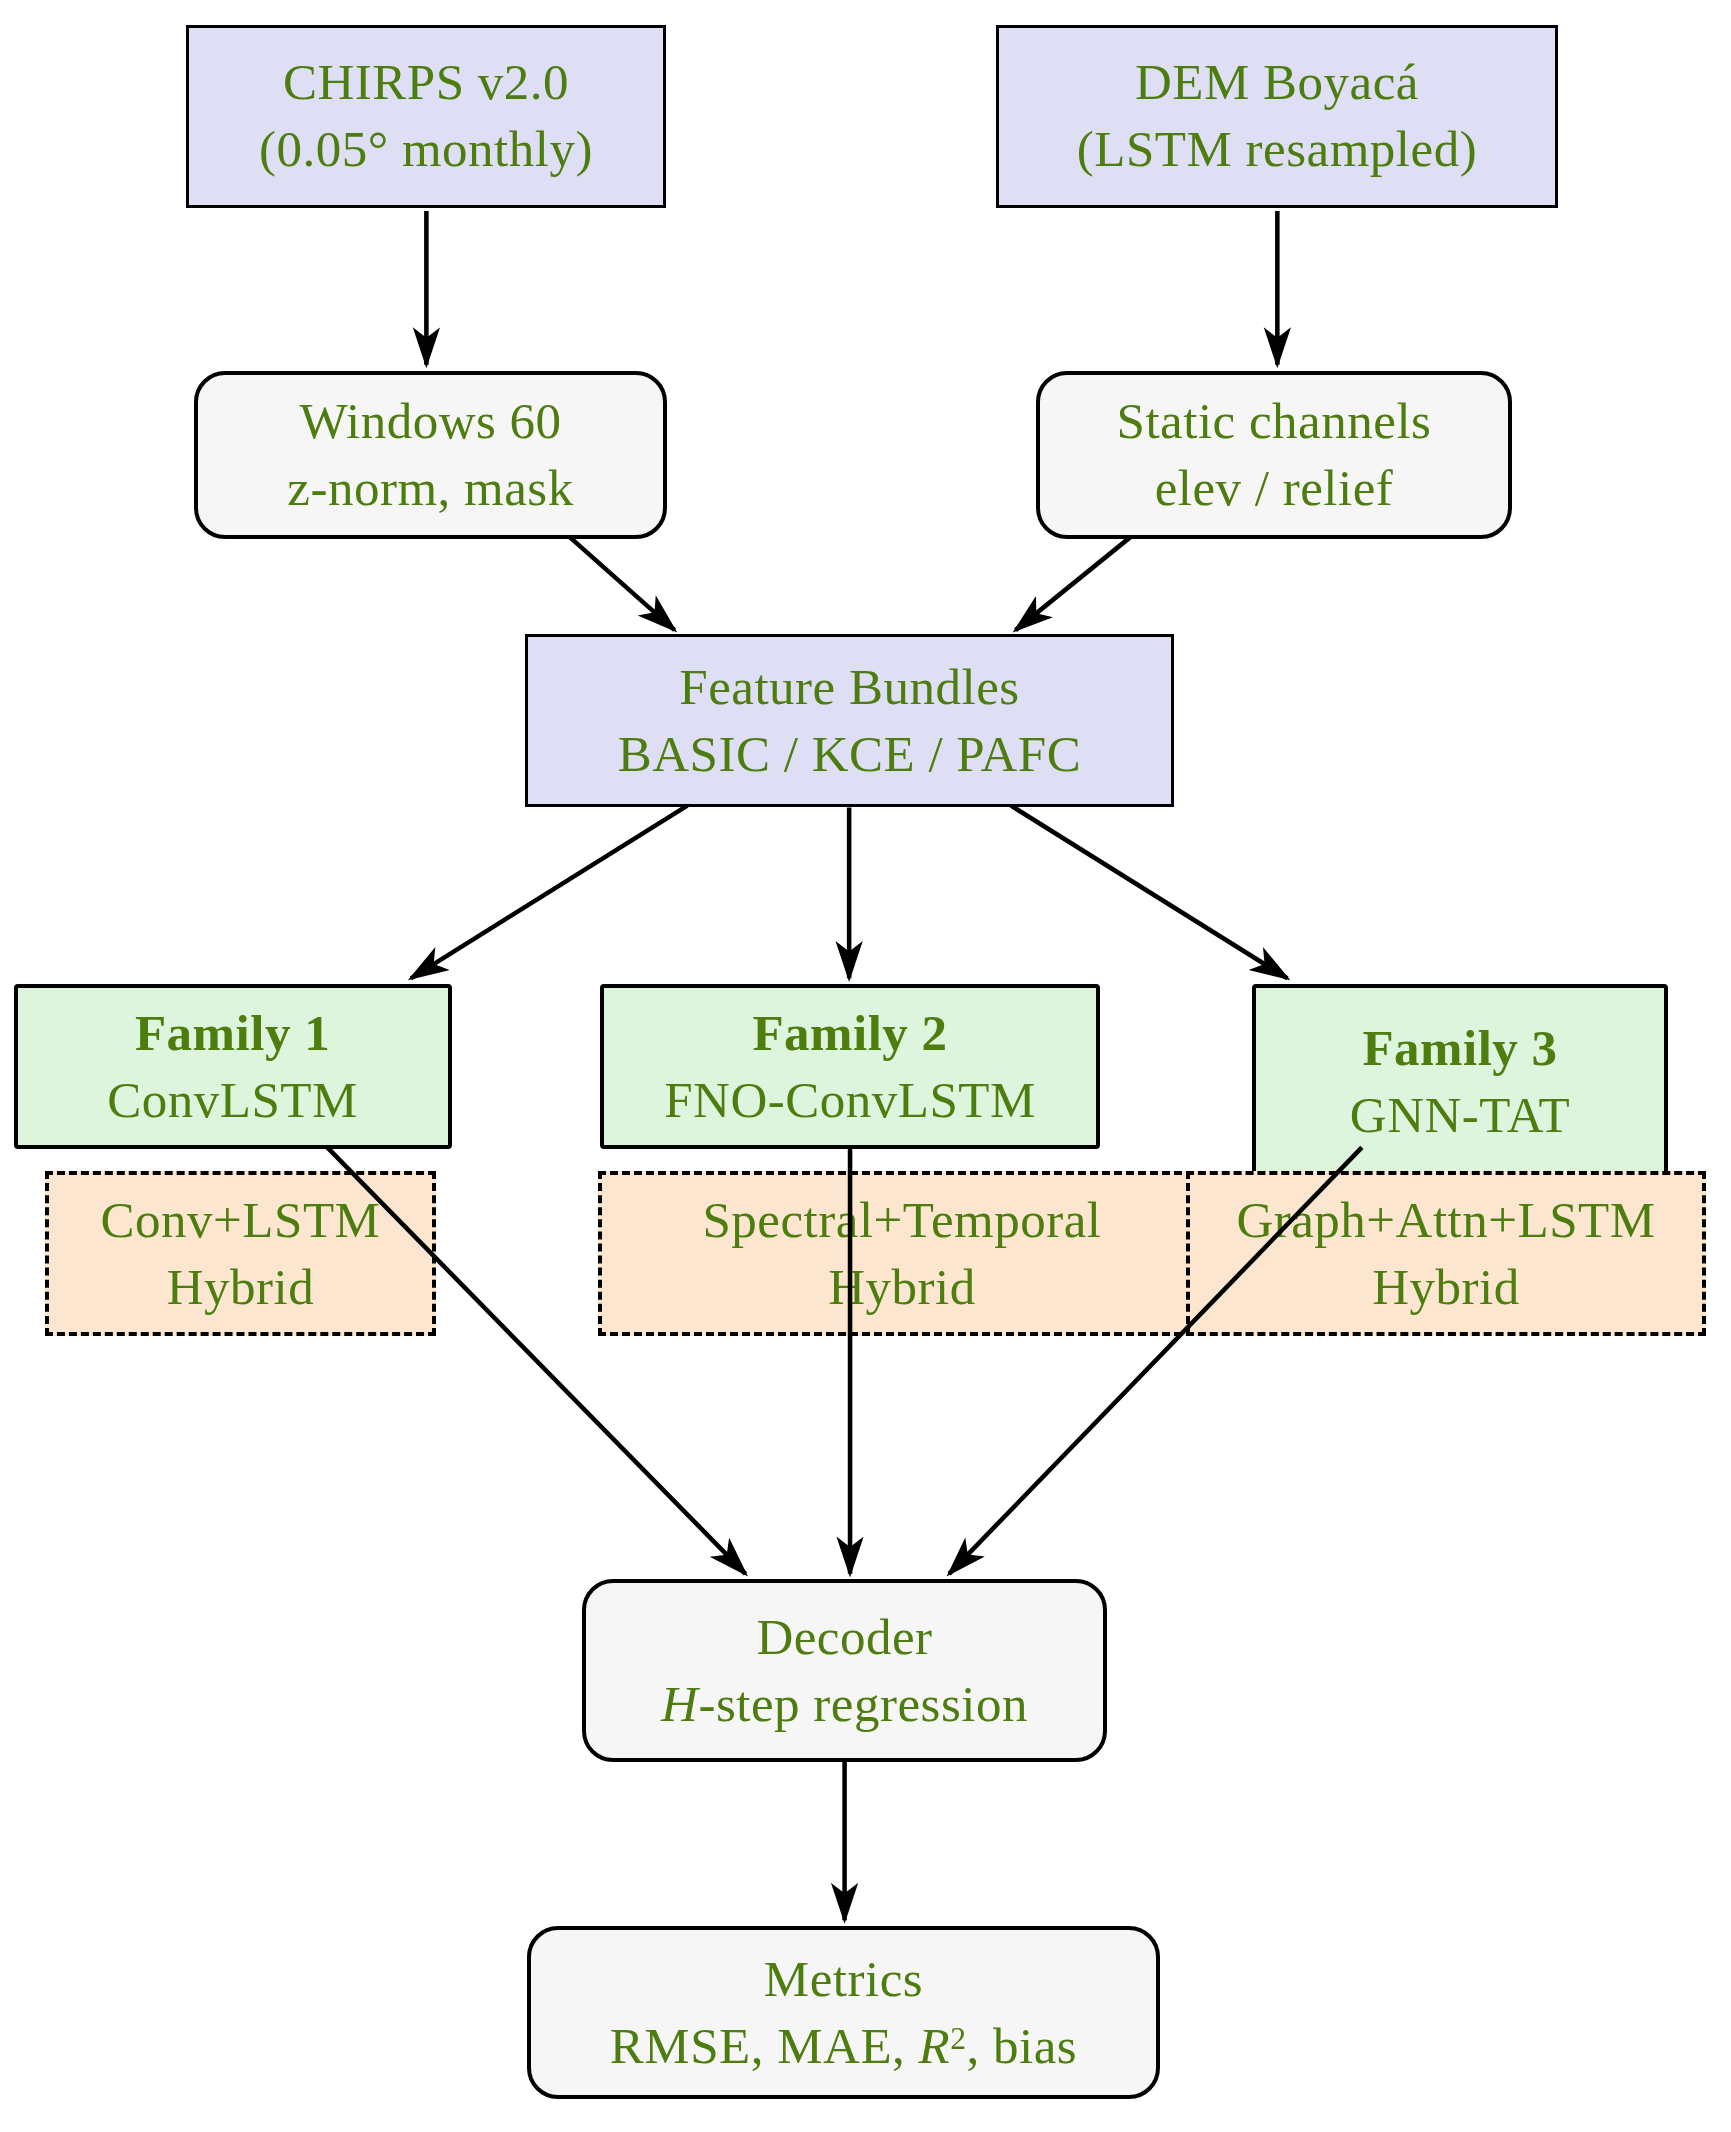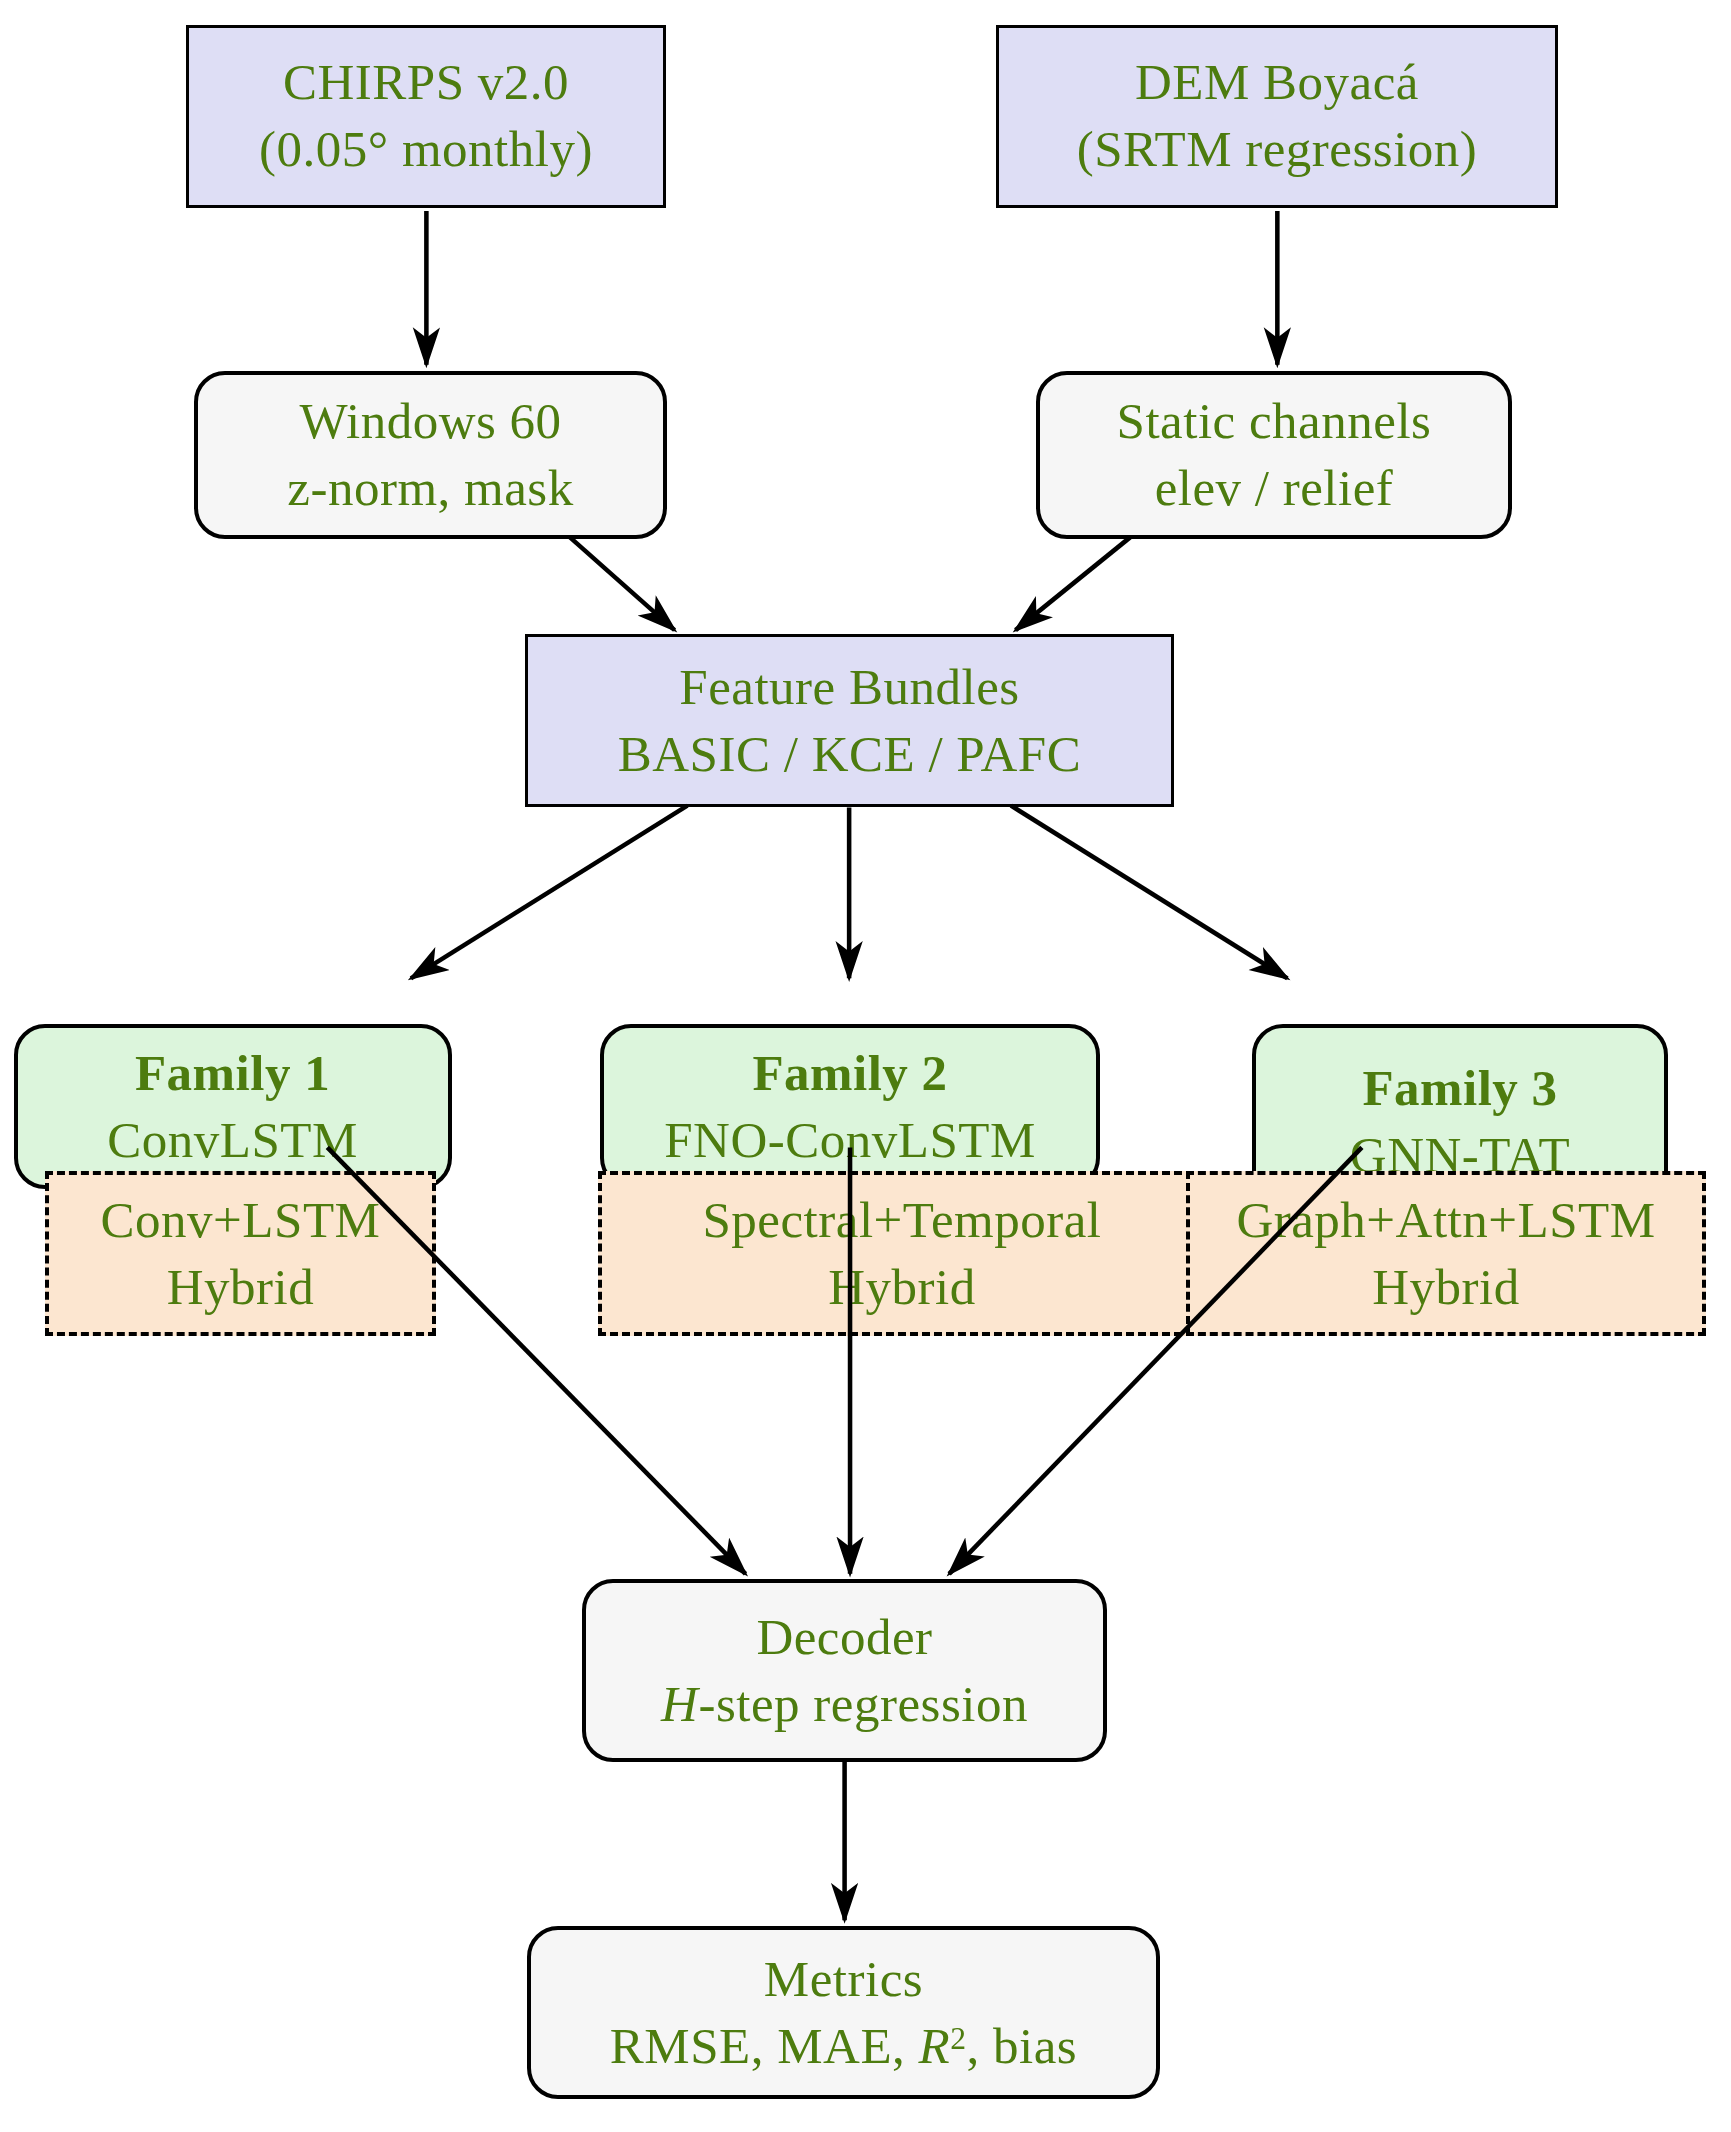--- a/index.html
+++ b/index.html
@@ -35,22 +35,21 @@
     border: 3.6px solid var(--border, #000000);
   }
   .round-gray {
     background: var(--gray, #f6f6f6);
     border: 4.5px solid var(--border, #000000);
     border-radius: 31px;
   }
   .round-green {
     background: var(--green, #dcf5dc);
     border: 4.5px solid var(--border, #000000);
-    border-radius: 31px;
-    margin-top: 40px;
+    border-radius: 4px;
   }
   .dash-peach {
     background: var(--peach, #fce6d0);
     border: 4.5px dashed var(--border, #000000);
   }
   .bold-line { font-weight: bold; }
   .it { font-style: italic; }
   sup.s2 { font-size: 0.62em; line-height: 0; vertical-align: 0.45em; }
   svg.edges {
     position: absolute;
@@ -67,21 +66,21 @@
 
 <div class="canvas">
 
   <div class="node rect-lavender" style="left:186px; top:24.5px; width:480px; height:183px;">
     <span class="ln">CHIRPS v2.0</span>
     <span class="ln">(0.05° monthly)</span>
   </div>
 
   <div class="node rect-lavender" style="left:996px; top:24.5px; width:562px; height:183px;">
     <span class="ln">DEM Boyacá</span>
-    <span class="ln">(SRTM regression)</span>
+    <span class="ln">(LSTM resampled)</span>
   </div>
 
   <div class="node round-gray" style="left:194px; top:371px; width:473px; height:168px;">
     <span class="ln">Windows 60</span>
     <span class="ln">z-norm, mask</span>
   </div>
 
   <div class="node rect-lavender" style="left:525px; top:634px; width:649px; height:173px;">
     <span class="ln">Feature Bundles</span>
     <span class="ln">BASIC / KCE / PAFC</span>

